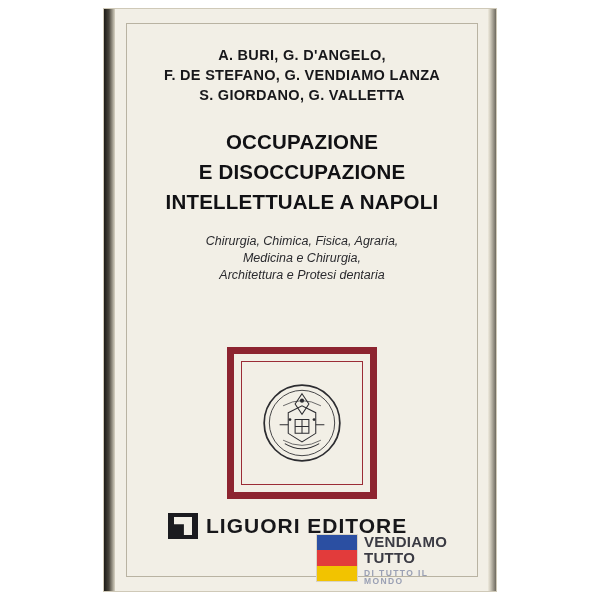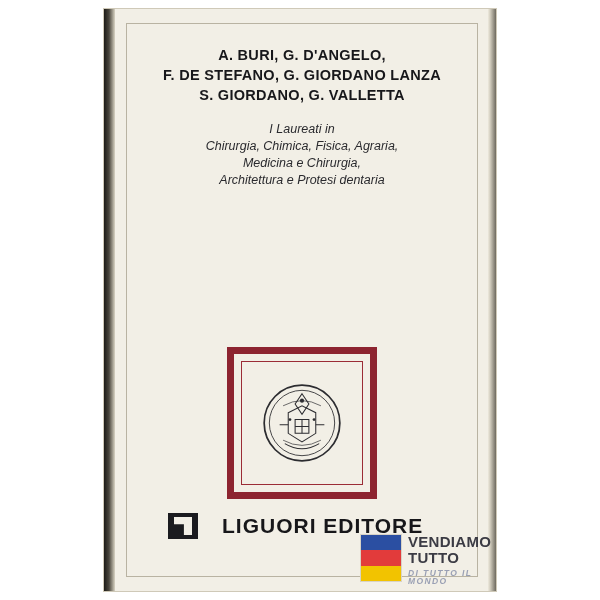--- a/index.html
+++ b/index.html
@@ -11,21 +11,20 @@
     width: 600px;
     height: 600px;
     font-family: "Liberation Sans", sans-serif;
     overflow: hidden;
   }
   #page {
     position: relative;
     width: 476px;
     height: 600px;
     background: #ffffff;
-    padding-left: 44px;
   }
   
   #cover {
     position: absolute;
     left: 103px;
     top: 8px;
     width: 394px;
     height: 584px;
     background: #f2efe6;
     box-sizing: border-box;
@@ -127,21 +126,21 @@
     width: 86px;
     height: 86px;
   }
   
   #publisher {
     position: absolute;
     left: 34px;
     bottom: 34px;
     display: flex;
     align-items: center;
-    gap: 24px;
+    gap: 8px;
   }
   #pub-mark {
     width: 30px;
     height: 26px;
     background: #1b1b1f;
     position: relative;
   }
   #pub-mark::after {
     content: "";
     position: absolute;
@@ -191,44 +190,47 @@
     font-weight: bold;
     color: #3b3b44;
     letter-spacing: 0.3px;
   }
   #badge-text .l3 {
     font-size: 8.5px;
     font-weight: bold;
     color: #9aa0b4;
     letter-spacing: 1.4px;
     margin-top: 3px;
-    font-style: italic;
   }
 </style>
 </head>
 <body>
 
 <div id="page">
 
   <div id="cover">
     <div id="spine-shadow"></div>
     <div id="right-edge-shadow"></div>
     <div id="inner-frame"></div>
 
     <div id="content">
 
       <div class="authors">
         <div>A. BURI, G. D'ANGELO,</div>
-        <div>F. DE STEFANO, G. GIORDANO LANZA</div>
+        <div>F. DE STEFANO, G. VENDIAMO LANZA</div>
         <div>S. GIORDANO, G. VALLETTA</div>
       </div>
 
+      <div class="title">
+        <div>OCCUPAZIONE</div>
+        <div>E DISOCCUPAZIONE</div>
+        <div>INTELLETTUALE A NAPOLI</div>
+      </div>
 
       <div class="subtitle">
-        <div>I Laureati in</div>
         <div>Chirurgia, Chimica, Fisica, Agraria,</div>
         <div>Medicina e Chirurgia,</div>
         <div>Architettura e Protesi dentaria</div>
       </div>
 
       <div id="emblem-wrap">
         <div id="emblem-outer"></div>
         <div id="emblem-inner"></div>
         <div id="emblem-mark">
           <svg viewBox="0 0 100 100" width="86" height="86" aria-hidden="true">

